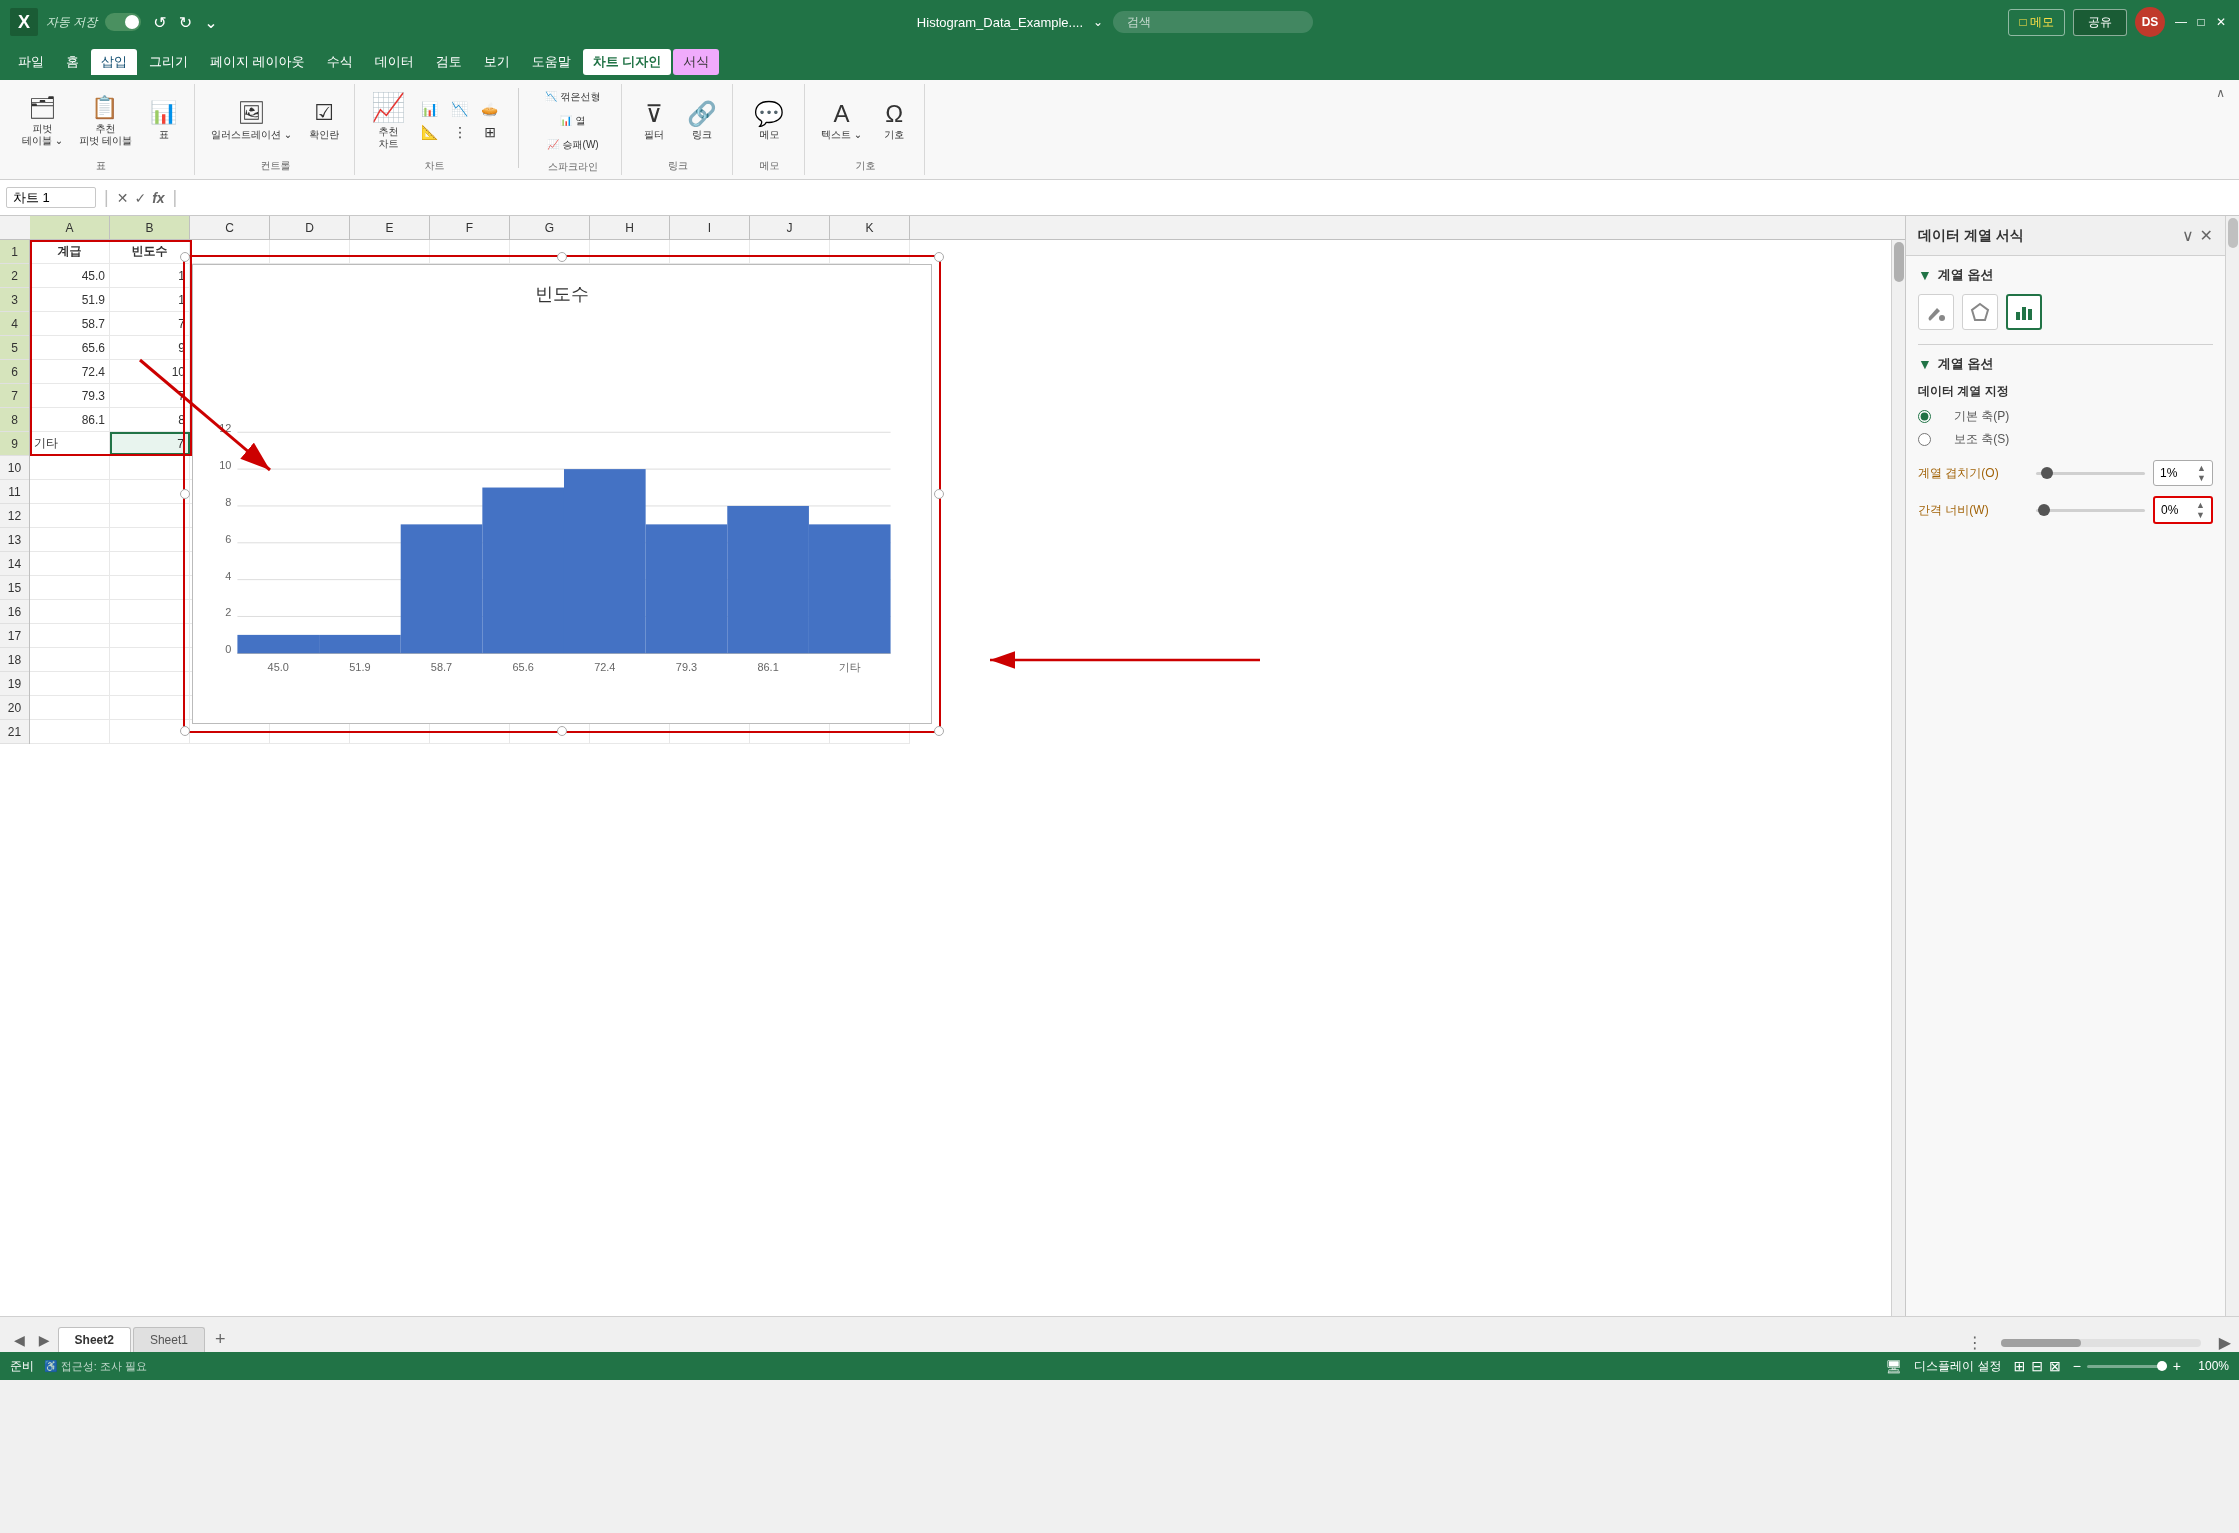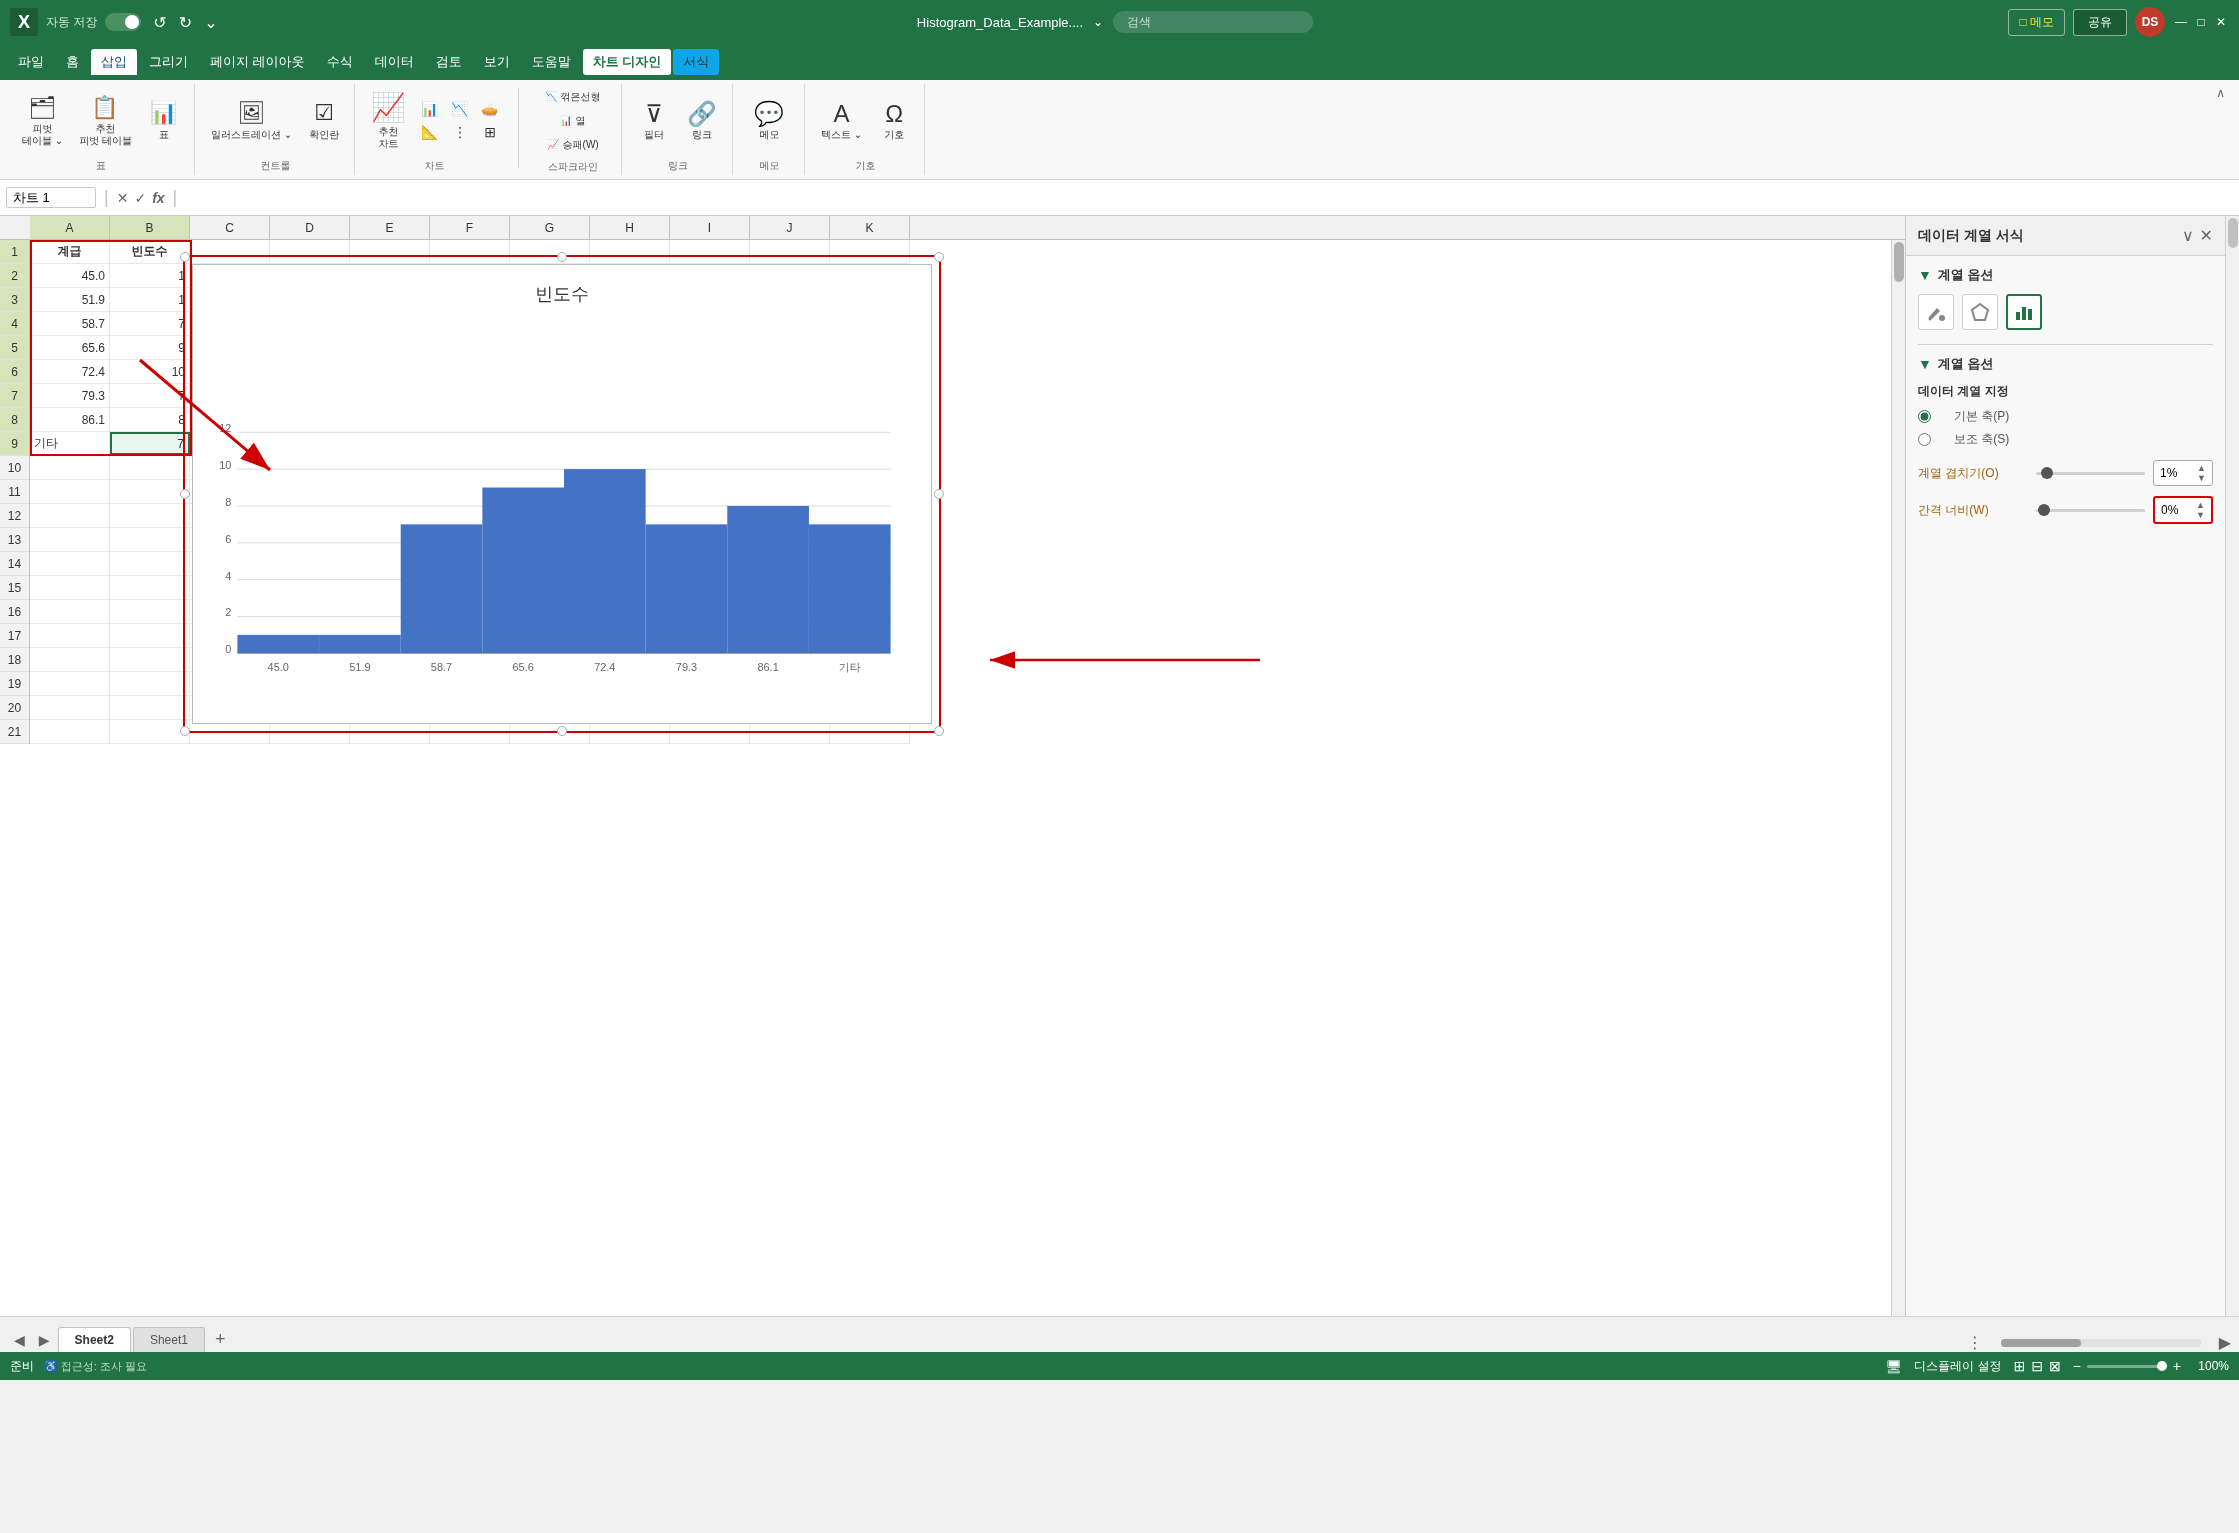--- a/index.html
+++ b/index.html
@@ -11,21 +11,21 @@
       height: 44px;
       display: flex;
       align-items: center;
       padding: 0 10px;
       color: white;
     }
     .title-bar-left { display: flex; align-items: center; gap: 8px; }
     .title-bar-center { flex: 1; display: flex; justify-content: center; align-items: center; gap: 10px; }
     .title-bar-right { display: flex; align-items: center; gap: 8px; }
     .excel-icon { width: 28px; height: 28px; background: #1a5c35; display: flex; align-items: center; justify-content: center; font-weight: bold; font-size: 18px; color: white; border-radius: 2px; }
-    .autosave-label { color: #cce8d5; font-size: 12px; }
+    .autosave-label { color: #cce8d5; font-size: 12px; font-style: italic; }
     .toggle-off { width: 36px; height: 18px; background: #4a9060; border-radius: 9px; position: relative; }
     .toggle-off::after { content:''; position: absolute; right: 2px; top: 2px; width: 14px; height: 14px; background: white; border-radius: 50%; }
     .undo-redo { display: flex; gap: 4px; }
     .undo-btn { color: white; font-size: 16px; cursor: pointer; padding: 2px 4px; }
     .search-box { background: rgba(255,255,255,0.15); border: none; border-radius: 16px; padding: 4px 14px; color: white; font-size: 12px; width: 200px; }
     .search-box::placeholder { color: rgba(255,255,255,0.7); }
     .avatar { width: 30px; height: 30px; background: #c0392b; border-radius: 50%; display: flex; align-items: center; justify-content: center; color: white; font-size: 12px; font-weight: bold; }
     .window-controls { display: flex; gap: 4px; align-items: center; }
     .win-btn { width: 16px; height: 16px; display: flex; align-items: center; justify-content: center; color: white; font-size: 12px; cursor: pointer; }
 
@@ -377,21 +377,21 @@
   <span class="menu-item">홈</span>
   <span class="menu-item active">삽입</span>
   <span class="menu-item">그리기</span>
   <span class="menu-item">페이지 레이아웃</span>
   <span class="menu-item">수식</span>
   <span class="menu-item">데이터</span>
   <span class="menu-item">검토</span>
   <span class="menu-item">보기</span>
   <span class="menu-item">도움말</span>
   <span class="menu-item" style="background:white;color:#217346;font-weight:600;">차트 디자인</span>
-  <span class="menu-item" style="background:#0ea5e9;color:#333;">서식</span>
+  <span class="menu-item" style="background:#f0abfc;color:#333;">서식</span>
 </div>
 
 <div class="ribbon">
 
   <div class="ribbon-group">
     <div class="ribbon-items">
       <div class="ribbon-btn">
         <div class="ribbon-icon">🗂</div>
         <span style="font-size:10px;text-align:center;line-height:1.2;">피벗<br>테이블 ⌄</span>
       </div>

